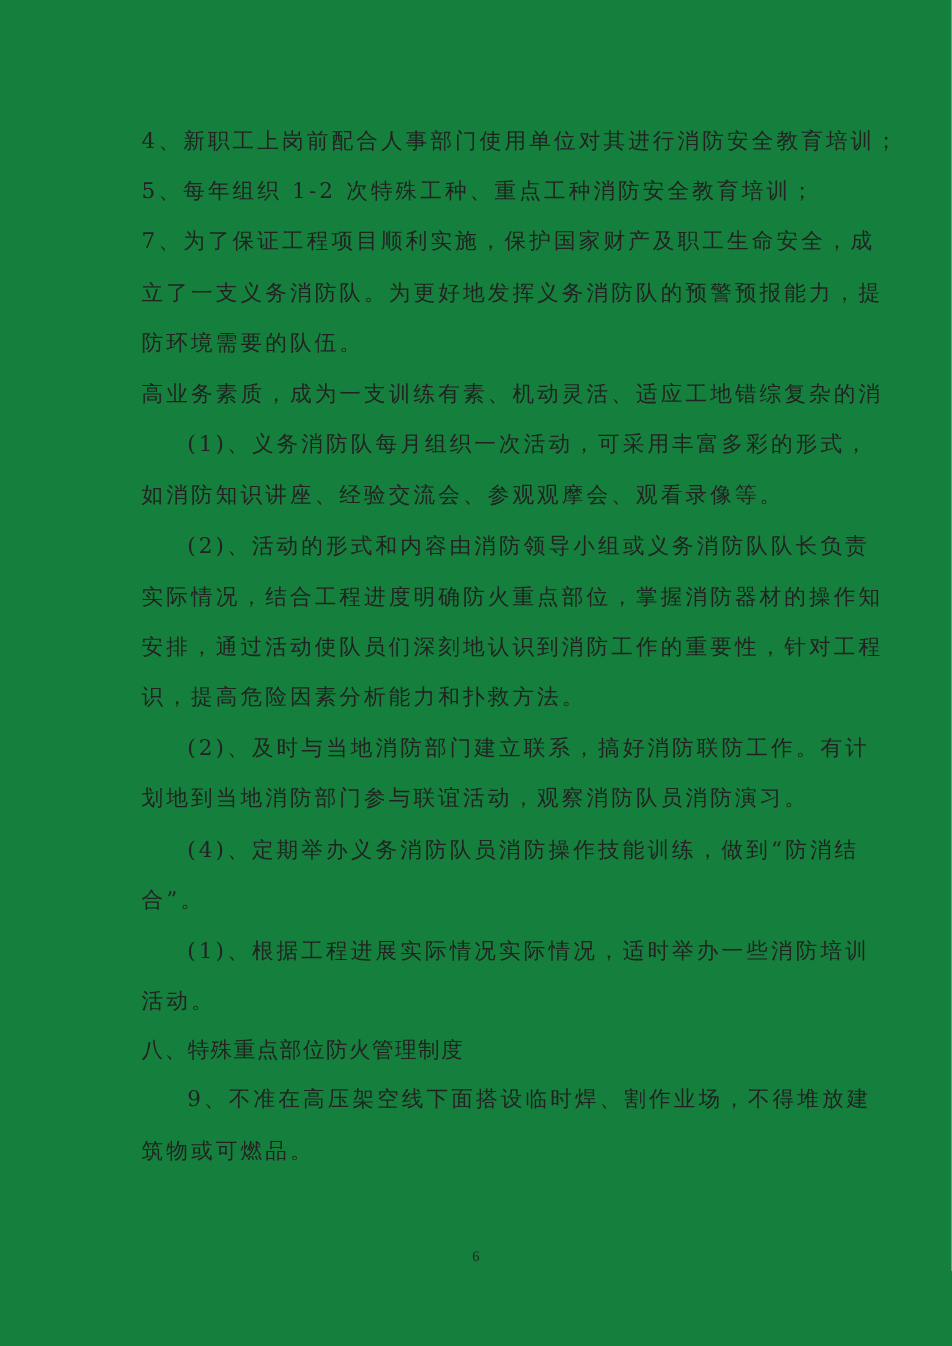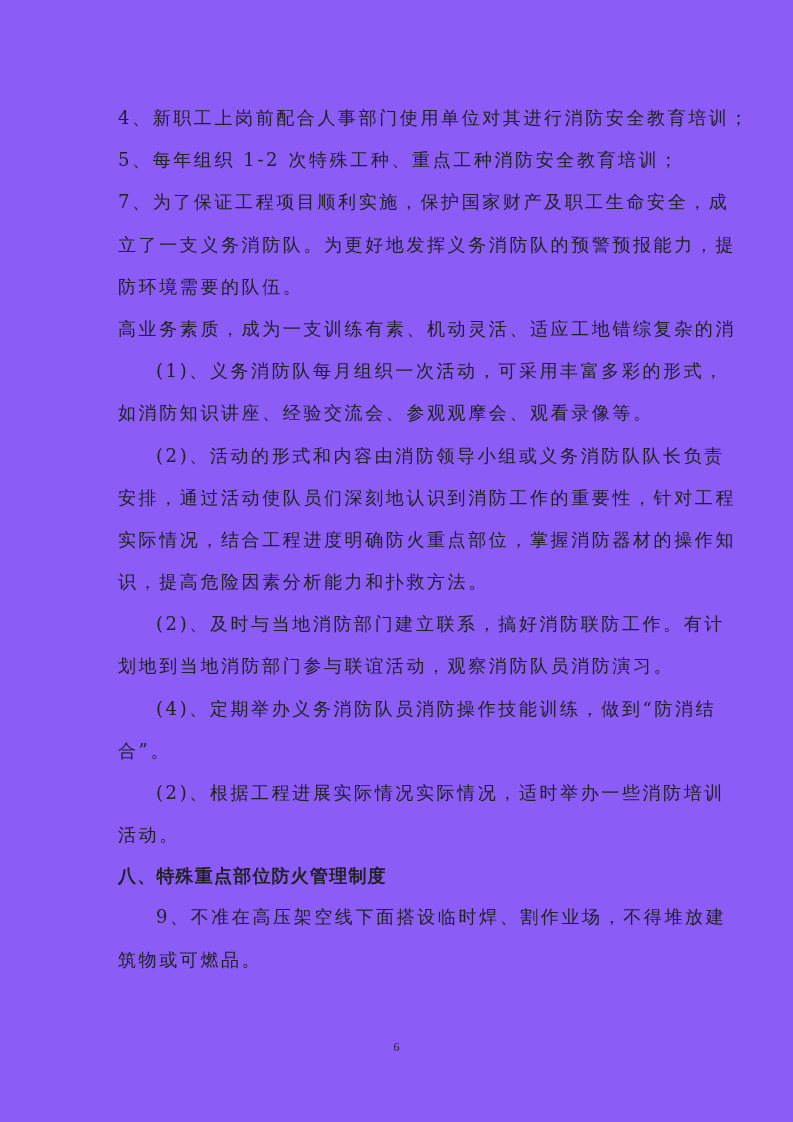--- a/index.html
+++ b/index.html
@@ -1,24 +1,24 @@
 <!DOCTYPE html>
 <html><head>
 <meta charset="utf-8">
 <style>
   html, body { margin: 0; padding: 0; background: #ffffff; }
   body { width: 793px; height: 1122px; position: relative; overflow: hidden;
          font-family: "DejaVu Serif", "Liberation Serif", serif; color: #222; }
-  .page { position: absolute; left: 0; top: 0; width: 793px; height: 1122px; background: #8b5cf6; }
+  .page { position: absolute; left: 0; top: 0; width: 793px; height: 1122px; background: #15803d; }
   .content { position: absolute; left: 118px; top: 97px; width: 566px; }
   .line { font-size: 18px; line-height: 42.2px; height: 42.2px; white-space: nowrap;
           letter-spacing: 2.6px; text-align: justify; text-align-last: justify; }
   .line.last { text-align-last: left; }
   .indent { padding-left: 38px; }
-  .heading { font-weight: bold; font-family: "DejaVu Sans", "Liberation Sans", sans-serif;
+  .heading { font-weight: normal; font-family: "DejaVu Sans", "Liberation Sans", sans-serif;
              letter-spacing: 1.2px; text-align-last: left; line-height: 40px; height: 40px; }
   .page-number { position: absolute; left: 0; width: 793px; top: 1040px; text-align: center;
                  font-family: "Liberation Serif", serif; font-size: 12px; color: #222; }
 </style>
 </head>
 <body>
 
 <div class="page">
   <div class="content">
 
@@ -32,37 +32,37 @@
       <div class="line">高业务素质，成为一支训练有素、机动灵活、适应工地错综复杂的消</div>
     </div>
 
     <div>
       <div class="line indent">(1)、义务消防队每月组织一次活动，可采用丰富多彩的形式，</div>
       <div class="line last">如消防知识讲座、经验交流会、参观观摩会、观看录像等。</div>
     </div>
 
     <div>
       <div class="line indent">(2)、活动的形式和内容由消防领导小组或义务消防队队长负责</div>
+      <div class="line">实际情况，结合工程进度明确防火重点部位，掌握消防器材的操作知</div>
       <div class="line">安排，通过活动使队员们深刻地认识到消防工作的重要性，针对工程</div>
-      <div class="line">实际情况，结合工程进度明确防火重点部位，掌握消防器材的操作知</div>
       <div class="line last">识，提高危险因素分析能力和扑救方法。</div>
     </div>
 
     <div>
       <div class="line indent">(2)、及时与当地消防部门建立联系，搞好消防联防工作。有计</div>
       <div class="line last">划地到当地消防部门参与联谊活动，观察消防队员消防演习。</div>
     </div>
 
     <div>
       <div class="line indent">(4)、定期举办义务消防队员消防操作技能训练，做到“防消结</div>
       <div class="line last">合”。</div>
     </div>
 
     <div>
-      <div class="line indent">(2)、根据工程进展实际情况实际情况，适时举办一些消防培训</div>
+      <div class="line indent">(1)、根据工程进展实际情况实际情况，适时举办一些消防培训</div>
       <div class="line last">活动。</div>
     </div>
 
     <div class="line heading">八、特殊重点部位防火管理制度</div>
 
     <div>
       <div class="line indent">9、不准在高压架空线下面搭设临时焊、割作业场，不得堆放建</div>
       <div class="line last">筑物或可燃品。</div>
     </div>
 

